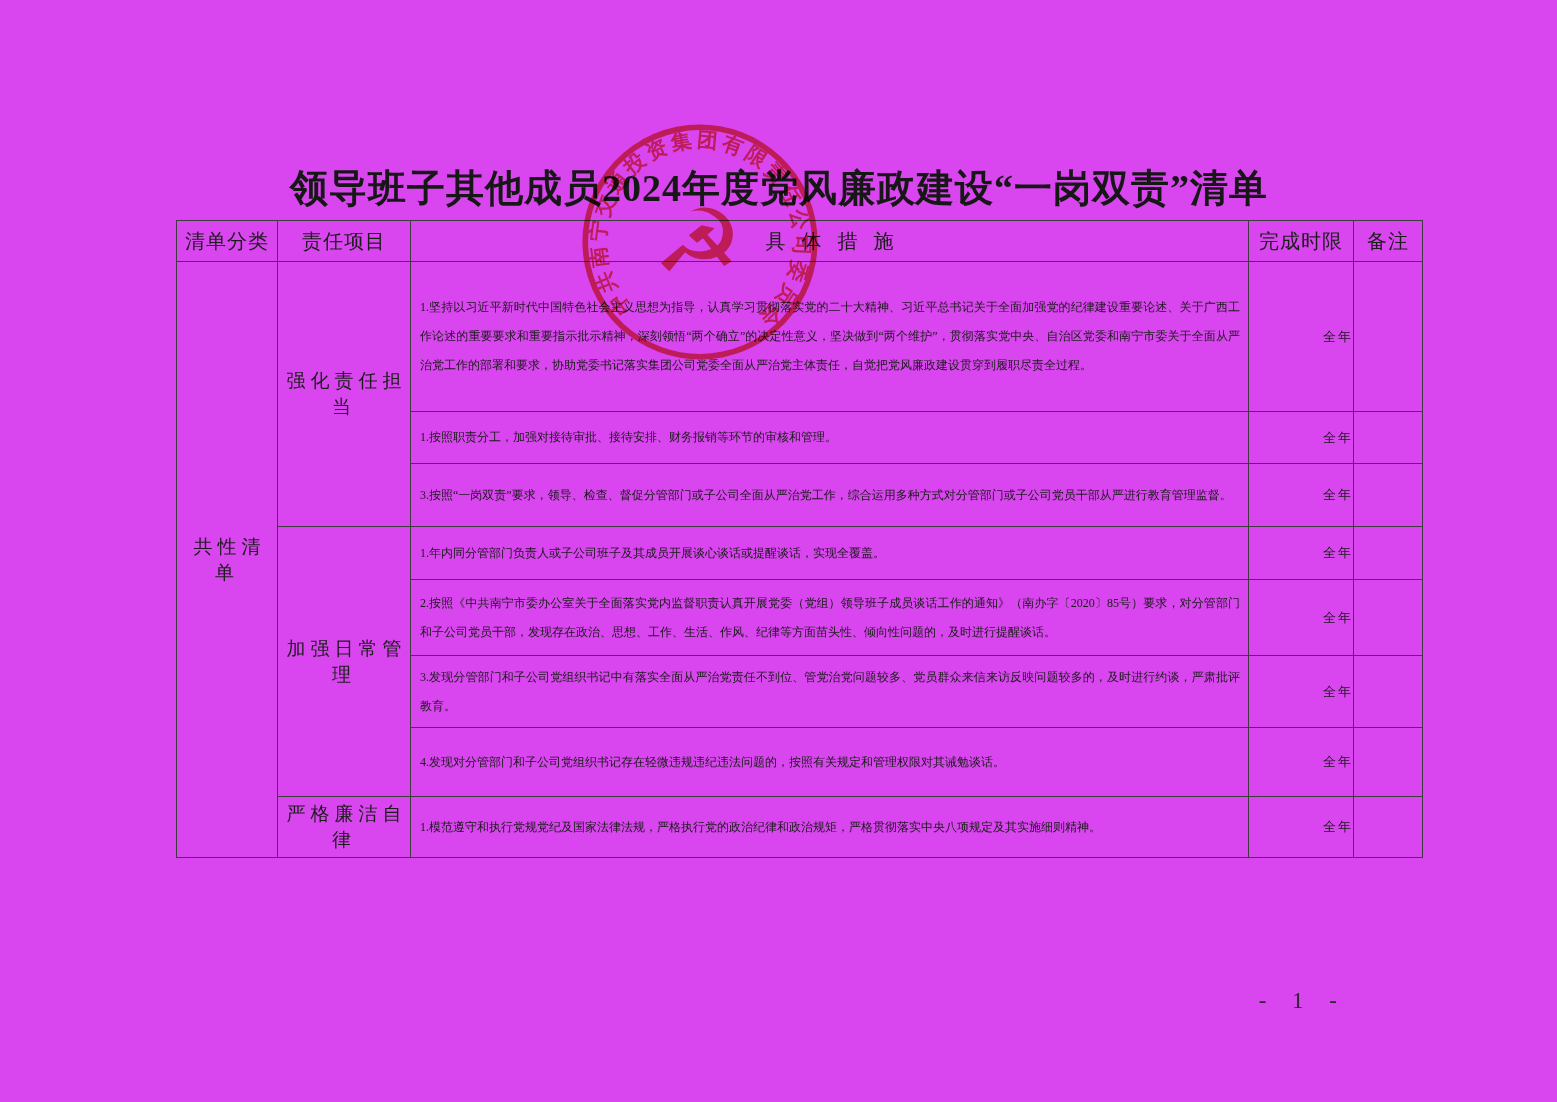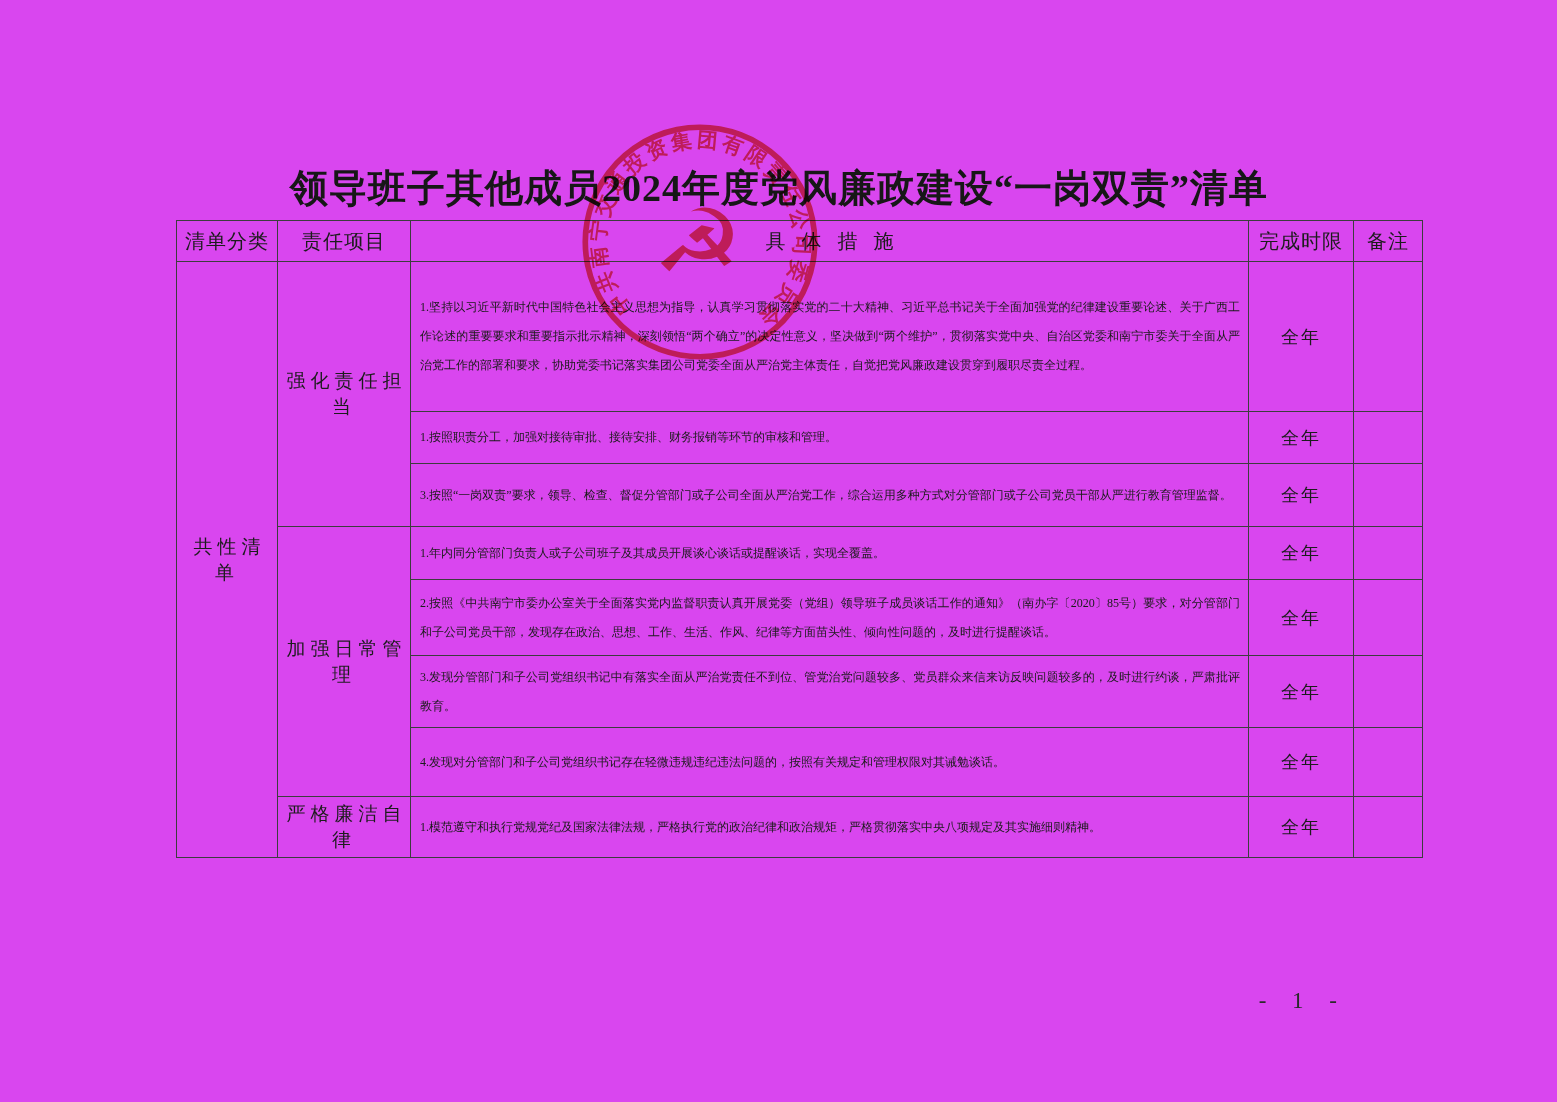--- a/index.html
+++ b/index.html
@@ -67,22 +67,22 @@
   td.measure-cell {
     font-size: 12px;
     line-height: 29px;
     text-align: justify;
     text-justify: inter-ideograph;
     padding: 3px 8px 3px 9px;
     color: #1b1b1b;
     margin-top: 48px;
   }
   td.deadline-cell {
-    text-align: center;
-    font-size: 18px;
+    text-align: right;
+    font-size: 13px;
     letter-spacing: 2px;
   }
   td.note-cell { background: transparent; }
   .page-number {
     position: absolute;
     right: 210px;
     top: 988px;
     font-size: 23px;
     letter-spacing: 10px;
     color: #2a2a2a;

